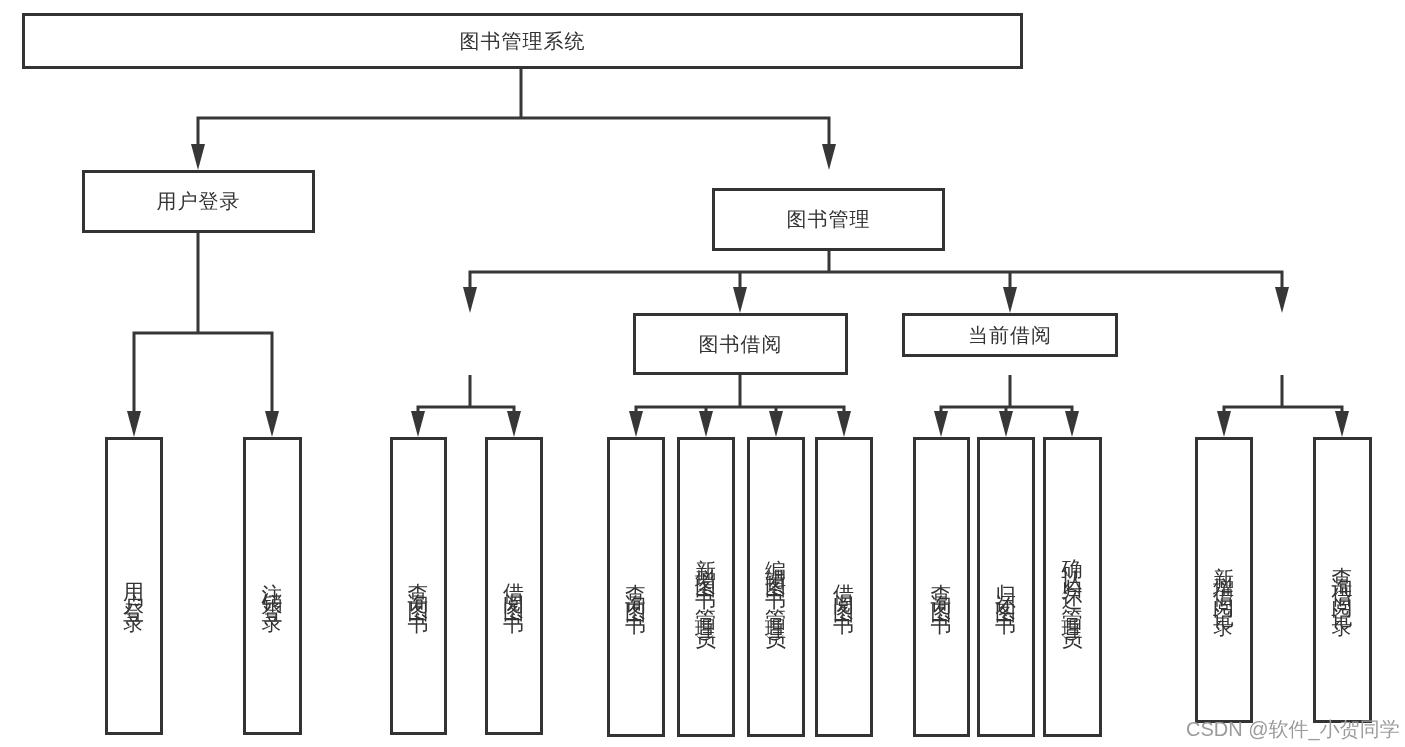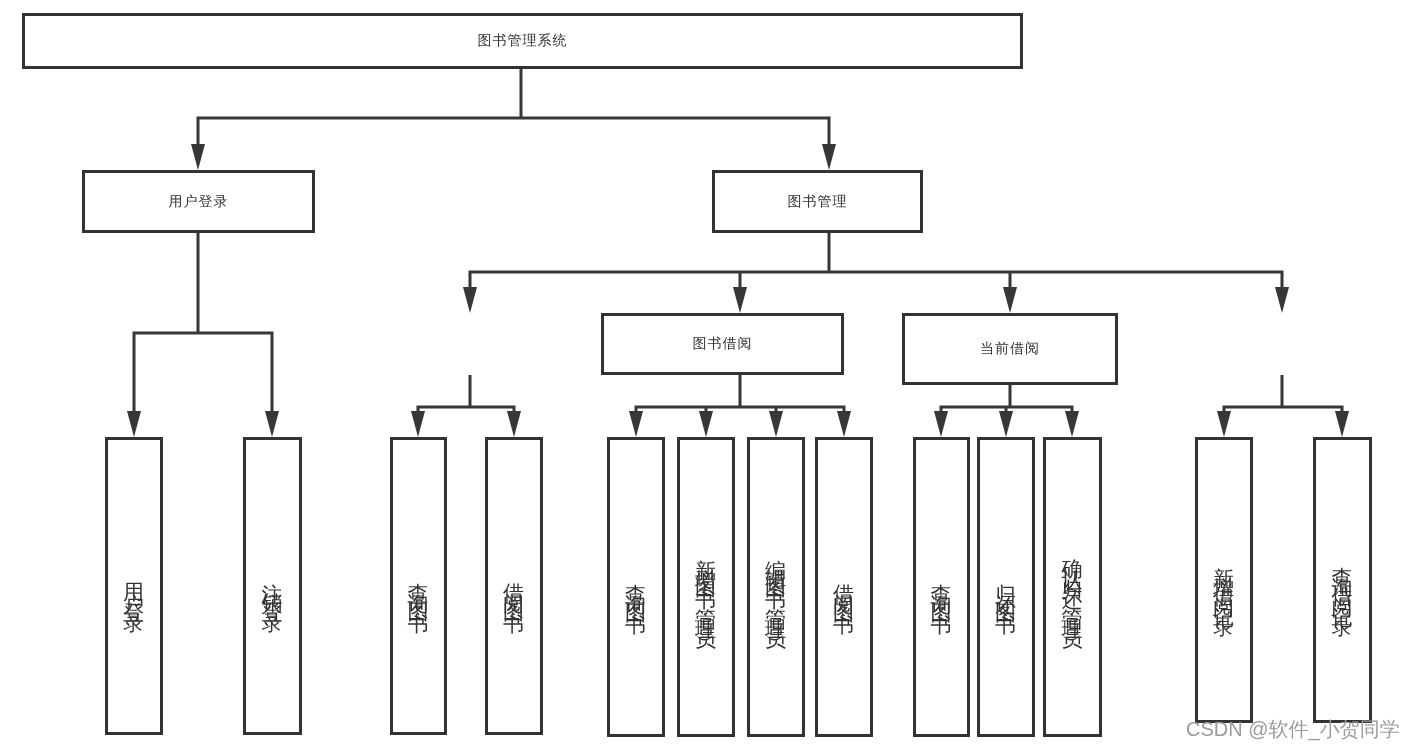--- a/index.html
+++ b/index.html
@@ -14,21 +14,21 @@
   .box{
     position:absolute;
     box-sizing:border-box;
     border:3px solid #333333;
     background:#ffffff;
     display:flex;align-items:center;justify-content:center;
     color:#333333;
     z-index:2;
   }
   .box.h .lbl{
-    font-size:14px;
+    font-size:20px;
     letter-spacing:1px;
     white-space:nowrap;
   }
   .box.v .lbl{
     writing-mode:vertical-rl;
     text-orientation:mixed;
     font-size:21px;
     line-height:1.1;
     letter-spacing:10px;
     white-space:nowrap;
@@ -125,28 +125,28 @@
     </g>
   </svg>
 
   <div class="box h" style="left:22px;top:13px;width:1001px;height:56px">
     <span class="lbl">图书管理系统</span>
   </div>
 
   <div class="box h" style="left:82px;top:170px;width:233px;height:63px">
     <span class="lbl">用户登录</span>
   </div>
-  <div class="box h" style="left:712px;top:170px;width:211px;height:63px">
+  <div class="box h" style="left:712px;top:188px;width:233px;height:63px">
     <span class="lbl">图书管理</span>
   </div>
 
-  <div class="box h" style="left:601px;top:313px;width:243px;height:62px">
+  <div class="box h" style="left:633px;top:313px;width:215px;height:62px">
     <span class="lbl">图书借阅</span>
   </div>
-  <div class="box h" style="left:902px;top:313px;width:216px;height:72px">
+  <div class="box h" style="left:902px;top:313px;width:216px;height:44px">
     <span class="lbl">当前借阅</span>
   </div>
 
   <div class="box v" style="left:105px;top:437px;width:58px;height:298px">
     <span class="lbl">用户登录</span>
   </div>
   <div class="box v" style="left:243px;top:437px;width:59px;height:298px">
     <span class="lbl">注销登录</span>
   </div>
 

